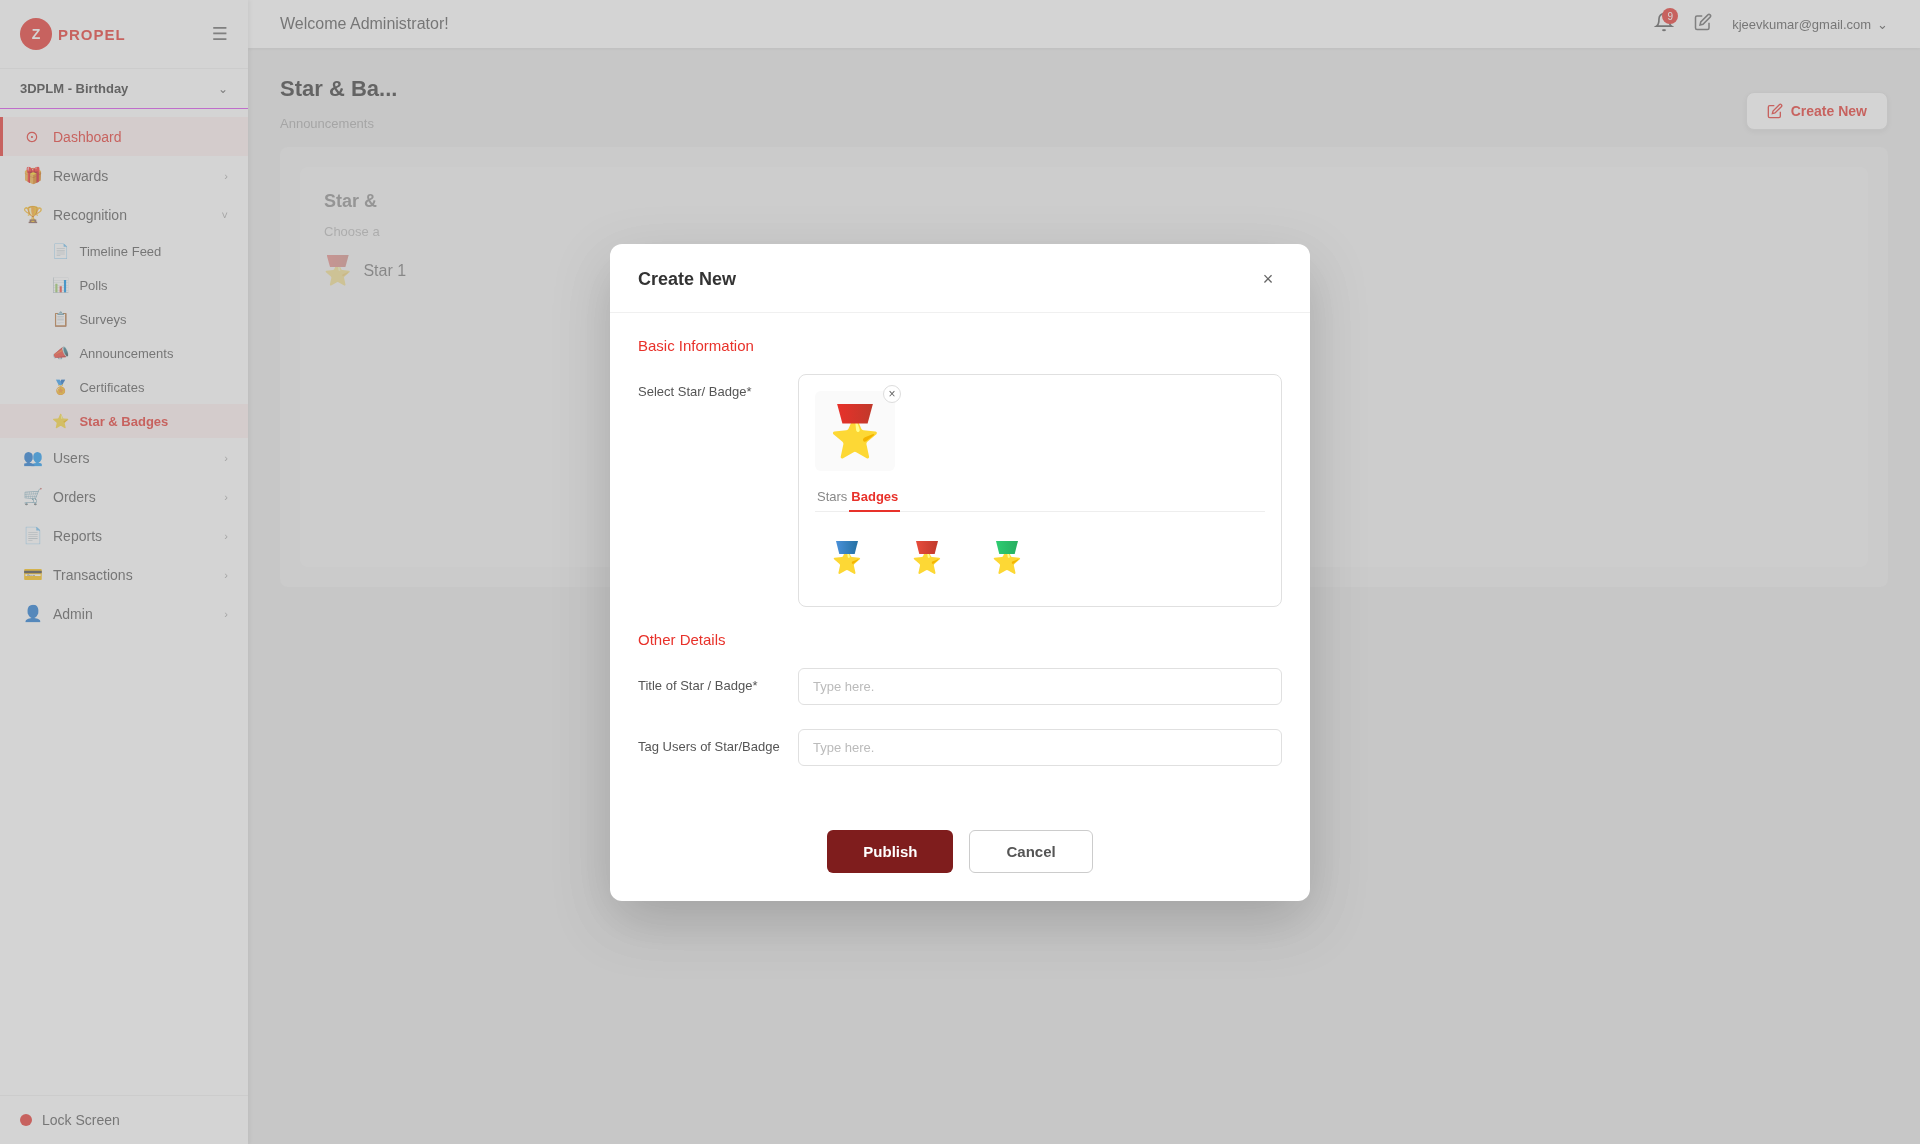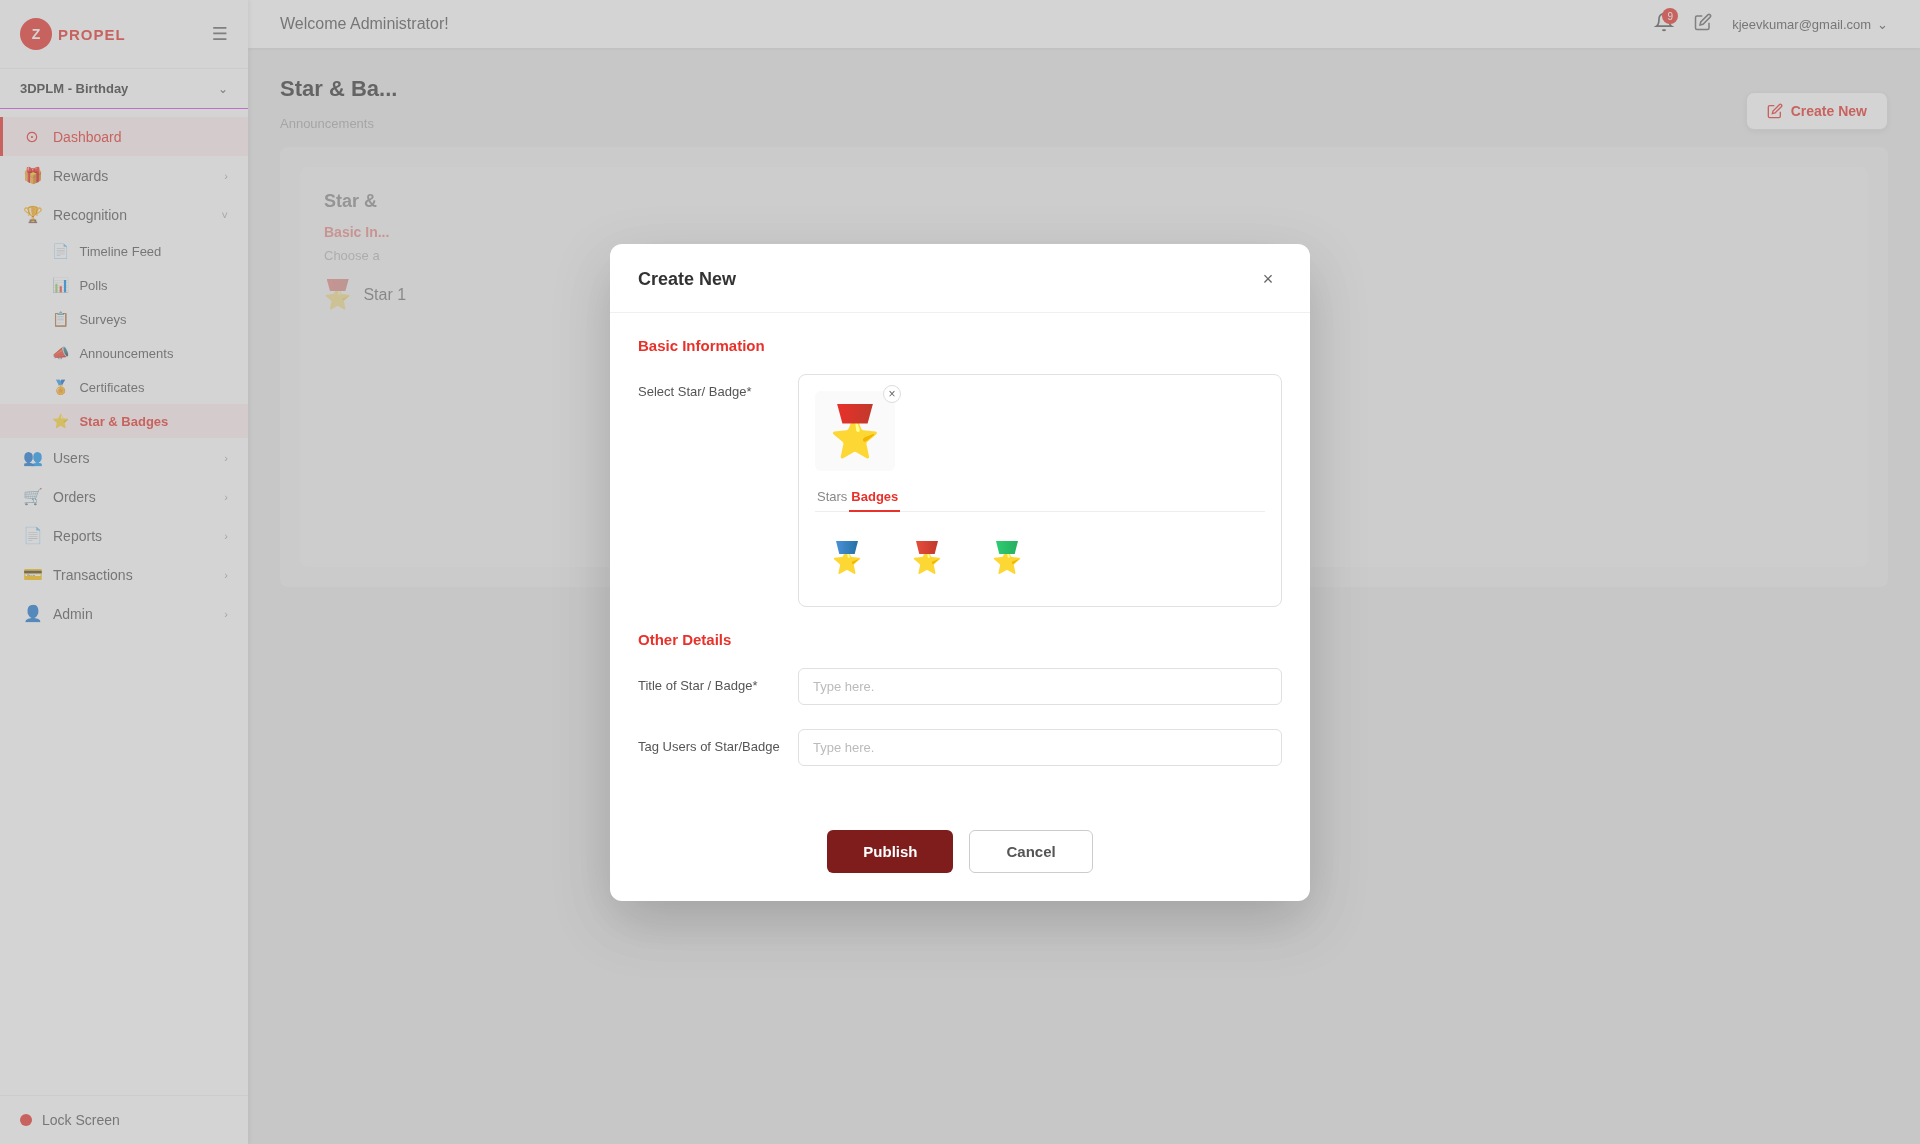--- a/index.html
+++ b/index.html
@@ -183,21 +183,21 @@
     .modal-title { font-size: 18px; font-weight: 700; color: #333; }
     .modal-close {
       width: 28px; height: 28px;
       display: flex; align-items: center; justify-content: center;
       cursor: pointer; color: #666; font-size: 18px;
       border-radius: 4px;
     }
 
     .modal-body { padding: 24px 28px 28px; }
 
-    .section-title { color: #e8312a; font-size: 15px; font-weight: 700; margin-bottom: 20px; }
+    .section-title { color: #e8312a; font-size: 15px; font-weight: 400; margin-bottom: 20px; }
 
     .form-row {
       display: flex;
       align-items: flex-start;
       margin-bottom: 24px;
     }
     .form-label {
       width: 160px;
       min-width: 160px;
       font-size: 13px;
@@ -458,21 +458,20 @@
       <svg width="16" height="16" viewBox="0 0 24 24" fill="none" stroke="#e8312a" stroke-width="2">
         <path d="M11 4H4a2 2 0 0 0-2 2v14a2 2 0 0 0 2 2h14a2 2 0 0 0 2-2v-7"></path>
         <path d="M18.5 2.5a2.121 2.121 0 0 1 3 3L12 15l-4 1 1-4 9.5-9.5z"></path>
       </svg>
       <span>Create New</span>
     </button>
 
     <div class="page-content-area">
       <div class="page-card">
         <div class="page-card-title">Star &amp;</div>
-        <div class="basic-info-label">Basic In...</div>
         <div class="choose-text">Choose a</div>
         <div class="star1-area">
           <div class="medal medal-sm">
             <div class="medal-ribbon ribbon-red"></div>
             <div class="medal-star">⭐</div>
           </div>
           <span>Star 1</span>
         </div>
       </div>
     </div>

